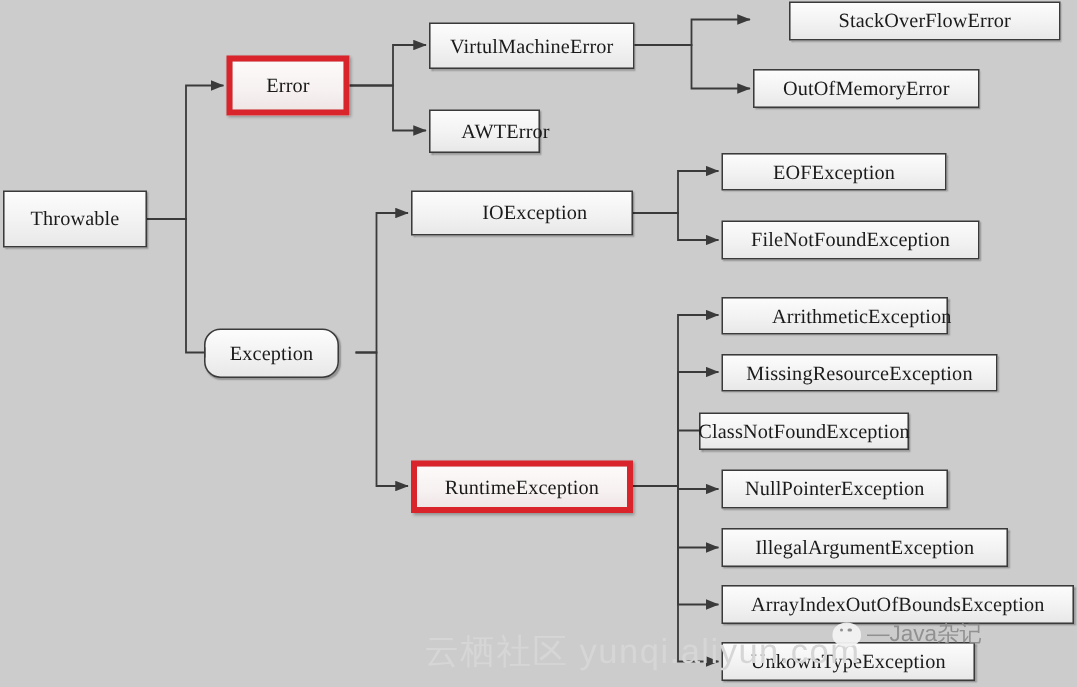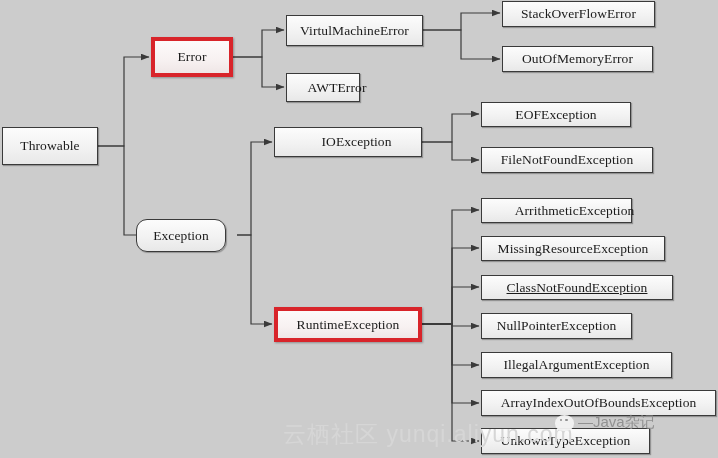--- a/index.html
+++ b/index.html
@@ -143,39 +143,39 @@
       </div>
       <div class="node" style="left: 286px; top: 73px; width: 74px; height: 29px; padding-left: 28px;">
         <span class="label">AWTError</span>
       </div>
       <div class="node" style="left: 274px; top: 127px; width: 148px; height: 30px; padding-left: 17px;">
         <span class="label">IOException</span>
       </div>
       <div class="node highlight" style="left: 274px; top: 307px; width: 148px; height: 35px;">
         <span class="label">RuntimeException</span>
       </div>
-      <div class="node" style="left: 502px; top: 1px; width: 153px; height: 26px;">
+      <div class="node" style="left: 526px; top: 1px; width: 181px; height: 26px;">
         <span class="label">StackOverFlowError</span>
       </div>
       <div class="node" style="left: 502px; top: 46px; width: 151px; height: 26px;">
         <span class="label">OutOfMemoryError</span>
       </div>
       <div class="node" style="left: 481px; top: 102px; width: 150px; height: 25px;">
         <span class="label">EOFException</span>
       </div>
       <div class="node" style="left: 481px; top: 147px; width: 172px; height: 26px;">
         <span class="label">FileNotFoundException</span>
       </div>
       <div class="node" style="left: 481px; top: 198px; width: 151px; height: 25px; padding-left: 36px;">
         <span class="label">ArrithmeticException</span>
       </div>
       <div class="node" style="left: 481px; top: 236px; width: 184px; height: 25px;">
         <span class="label">MissingResourceException</span>
       </div>
-      <div class="node" style="left: 481px; top: 275px; width: 192px; height: 25px; text-decoration: underline;">
+      <div class="node" style="left: 466px; top: 275px; width: 140px; height: 25px;">
         <span class="label">ClassNotFoundException</span>
       </div>
       <div class="node" style="left: 481px; top: 313px; width: 151px; height: 26px;">
         <span class="label">NullPointerException</span>
       </div>
       <div class="node" style="left: 481px; top: 352px; width: 191px; height: 26px;">
         <span class="label">IllegalArgumentException</span>
       </div>
       <div class="node" style="left: 481px; top: 390px; width: 235px; height: 26px;">
         <span class="label">ArrayIndexOutOfBoundsException</span>

